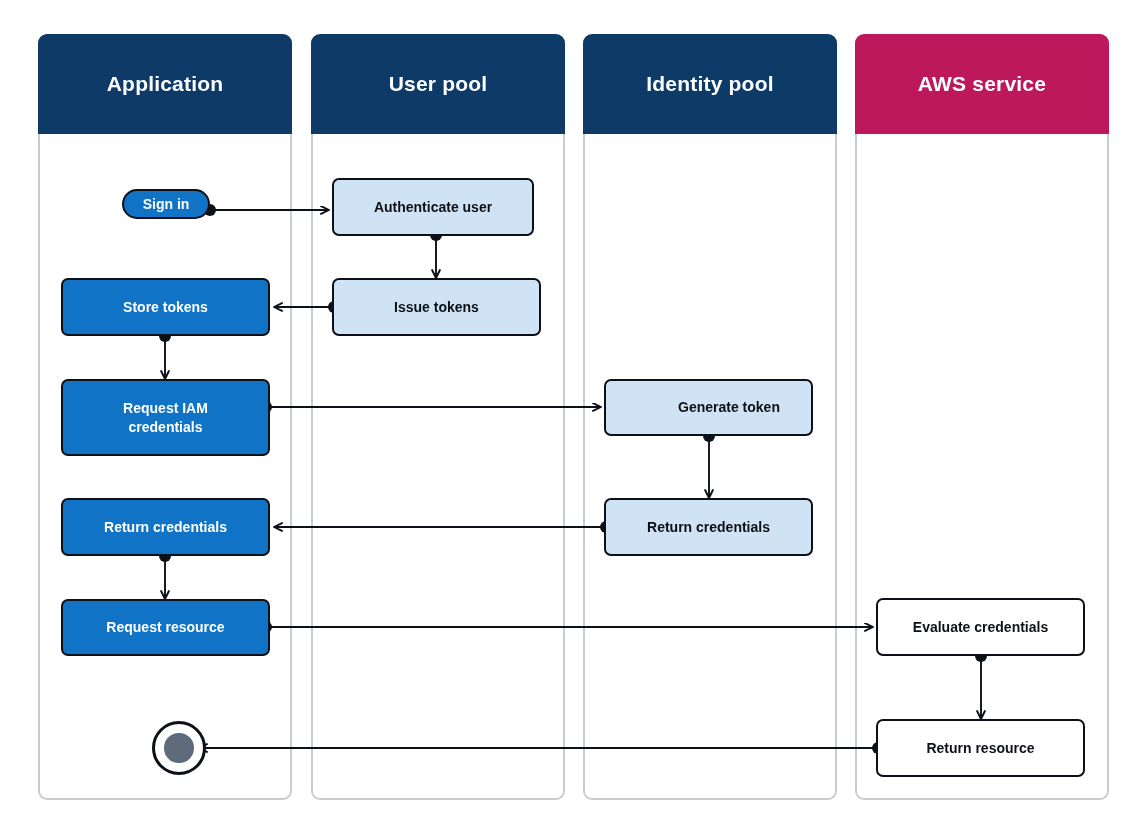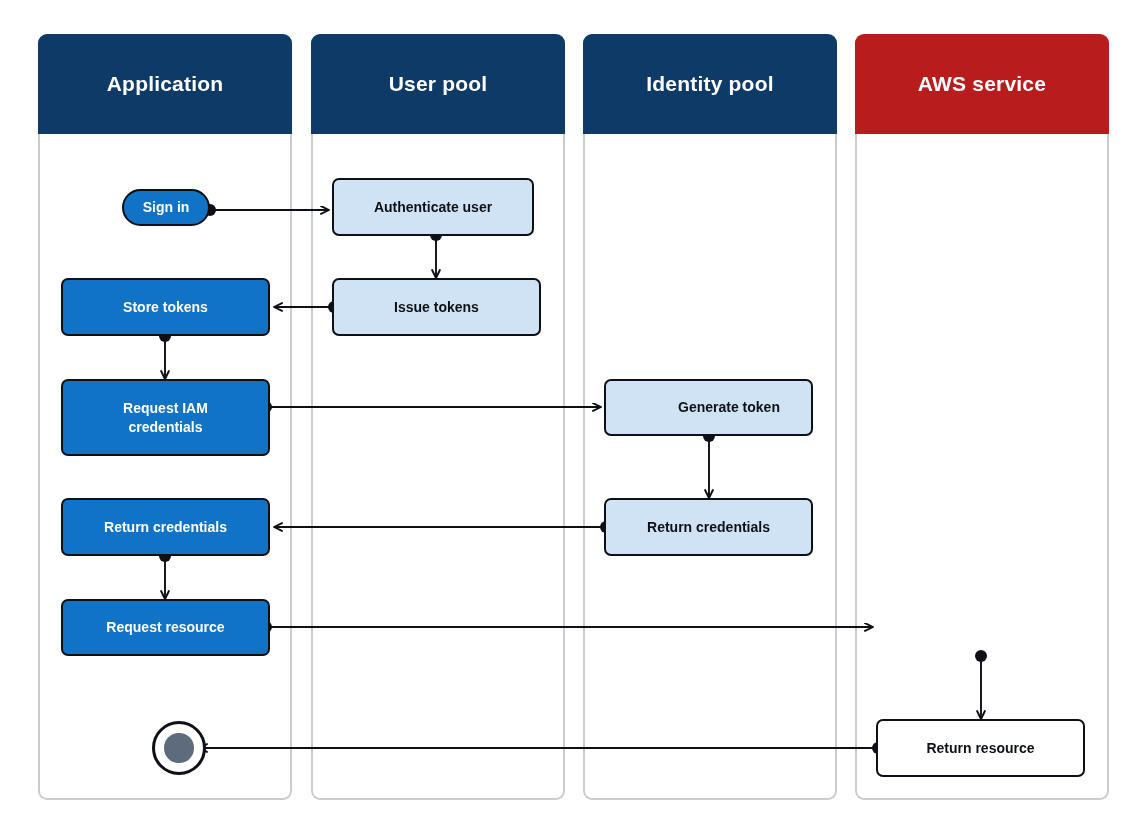--- a/index.html
+++ b/index.html
@@ -53,21 +53,21 @@
   </div>
 
   <div class="lane">
     <div class="lane-header" style="left:583px;top:34px;width:254px;height:100px;background:#0d3a66;">
       <span>Identity pool</span>
     </div>
     <div class="lane-body" style="left:583px;top:134px;width:254px;height:666px;"></div>
   </div>
 
   <div class="lane">
-    <div class="lane-header" style="left:855px;top:34px;width:254px;height:100px;background:#b91c1c;">
+    <div class="lane-header" style="left:855px;top:34px;width:254px;height:100px;background:#be185d;">
       <span>AWS service</span>
     </div>
     <div class="lane-body" style="left:855px;top:134px;width:254px;height:666px;"></div>
   </div>
 
   <svg class="edges" viewBox="0 0 1146 833">
     <defs>
       <marker id="arrow" markerWidth="11" markerHeight="11" refX="9" refY="4.5" orient="auto" markerUnits="userSpaceOnUse">
         <path d="M1,0.6 L9,4.5 L1,8.4" fill="none" stroke="#0d1117" stroke-width="1.9" stroke-linecap="round" stroke-linejoin="round"></path>
       </marker>
@@ -102,21 +102,21 @@
       <line x1="266" y1="627" x2="873" y2="627" marker-end="url(#arrow)"></line>
 
       <circle cx="981" cy="656" r="6" fill="#0d1117" stroke="none"></circle>
       <line x1="981" y1="656" x2="981" y2="719" marker-end="url(#arrow)"></line>
 
       <circle cx="878" cy="748" r="6" fill="#0d1117" stroke="none"></circle>
       <line x1="878" y1="748" x2="199" y2="748" marker-end="url(#arrow)"></line>
     </g>
   </svg>
 
-  <div class="node dark pill" style="left:122px;top:189px;width:88px;height:37px;text-align:center;">
+  <div class="node dark pill" style="left:122px;top:189px;width:88px;height:30px;text-align:center;">
     <span>Sign in</span>
   </div>
 
   <div class="node light" style="left:332px;top:178px;width:202px;height:58px;">
     <span>Authenticate user</span>
   </div>
 
   <div class="node light" style="left:332px;top:278px;width:209px;height:58px;">
     <span>Issue tokens</span>
   </div>
@@ -138,20 +138,23 @@
   </div>
 
   <div class="node dark" style="left:61px;top:498px;width:209px;height:58px;">
     <span>Return credentials</span>
   </div>
 
   <div class="node dark" style="left:61px;top:599px;width:209px;height:57px;">
     <span>Request resource</span>
   </div>
 
+  <div class="node plain" style="left:876px;top:598px;width:209px;height:58px;">
+    <span>Evaluate credentials</span>
+  </div>
 
   <div class="node plain" style="left:876px;top:719px;width:209px;height:58px;">
     <span>Return resource</span>
   </div>
 
   <div class="endnode" style="left:152px;top:721px;width:54px;height:54px;">
     <div class="inner"></div>
   </div>
 
 </div>

